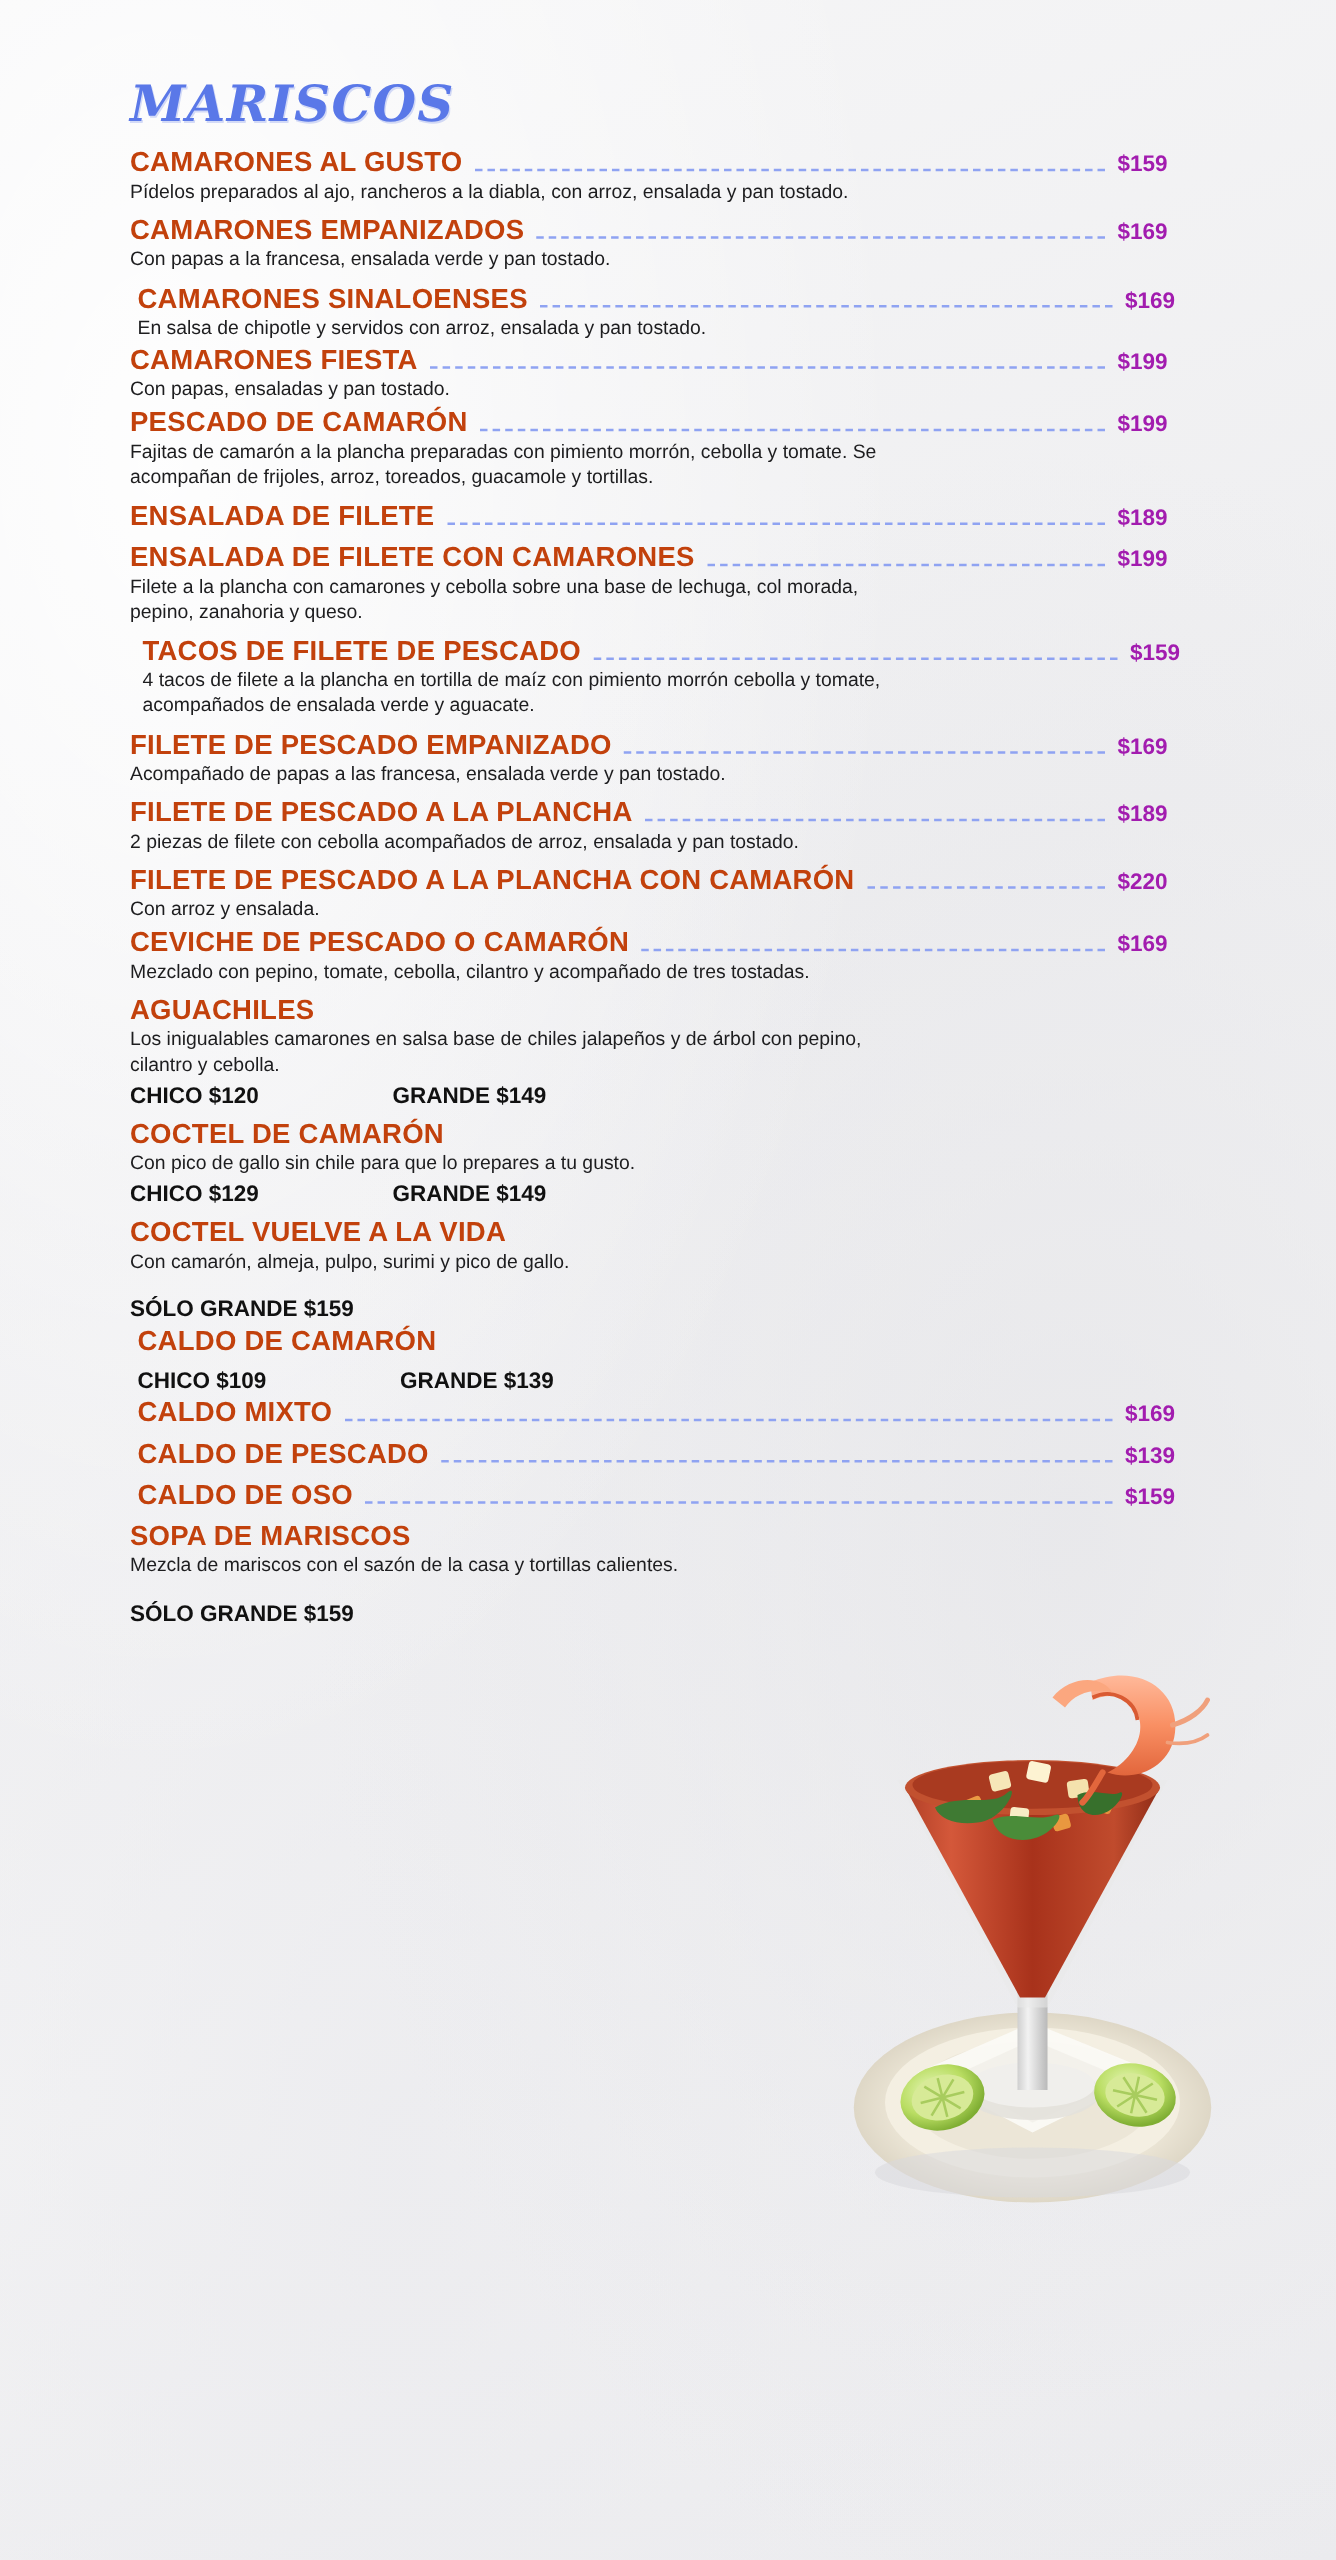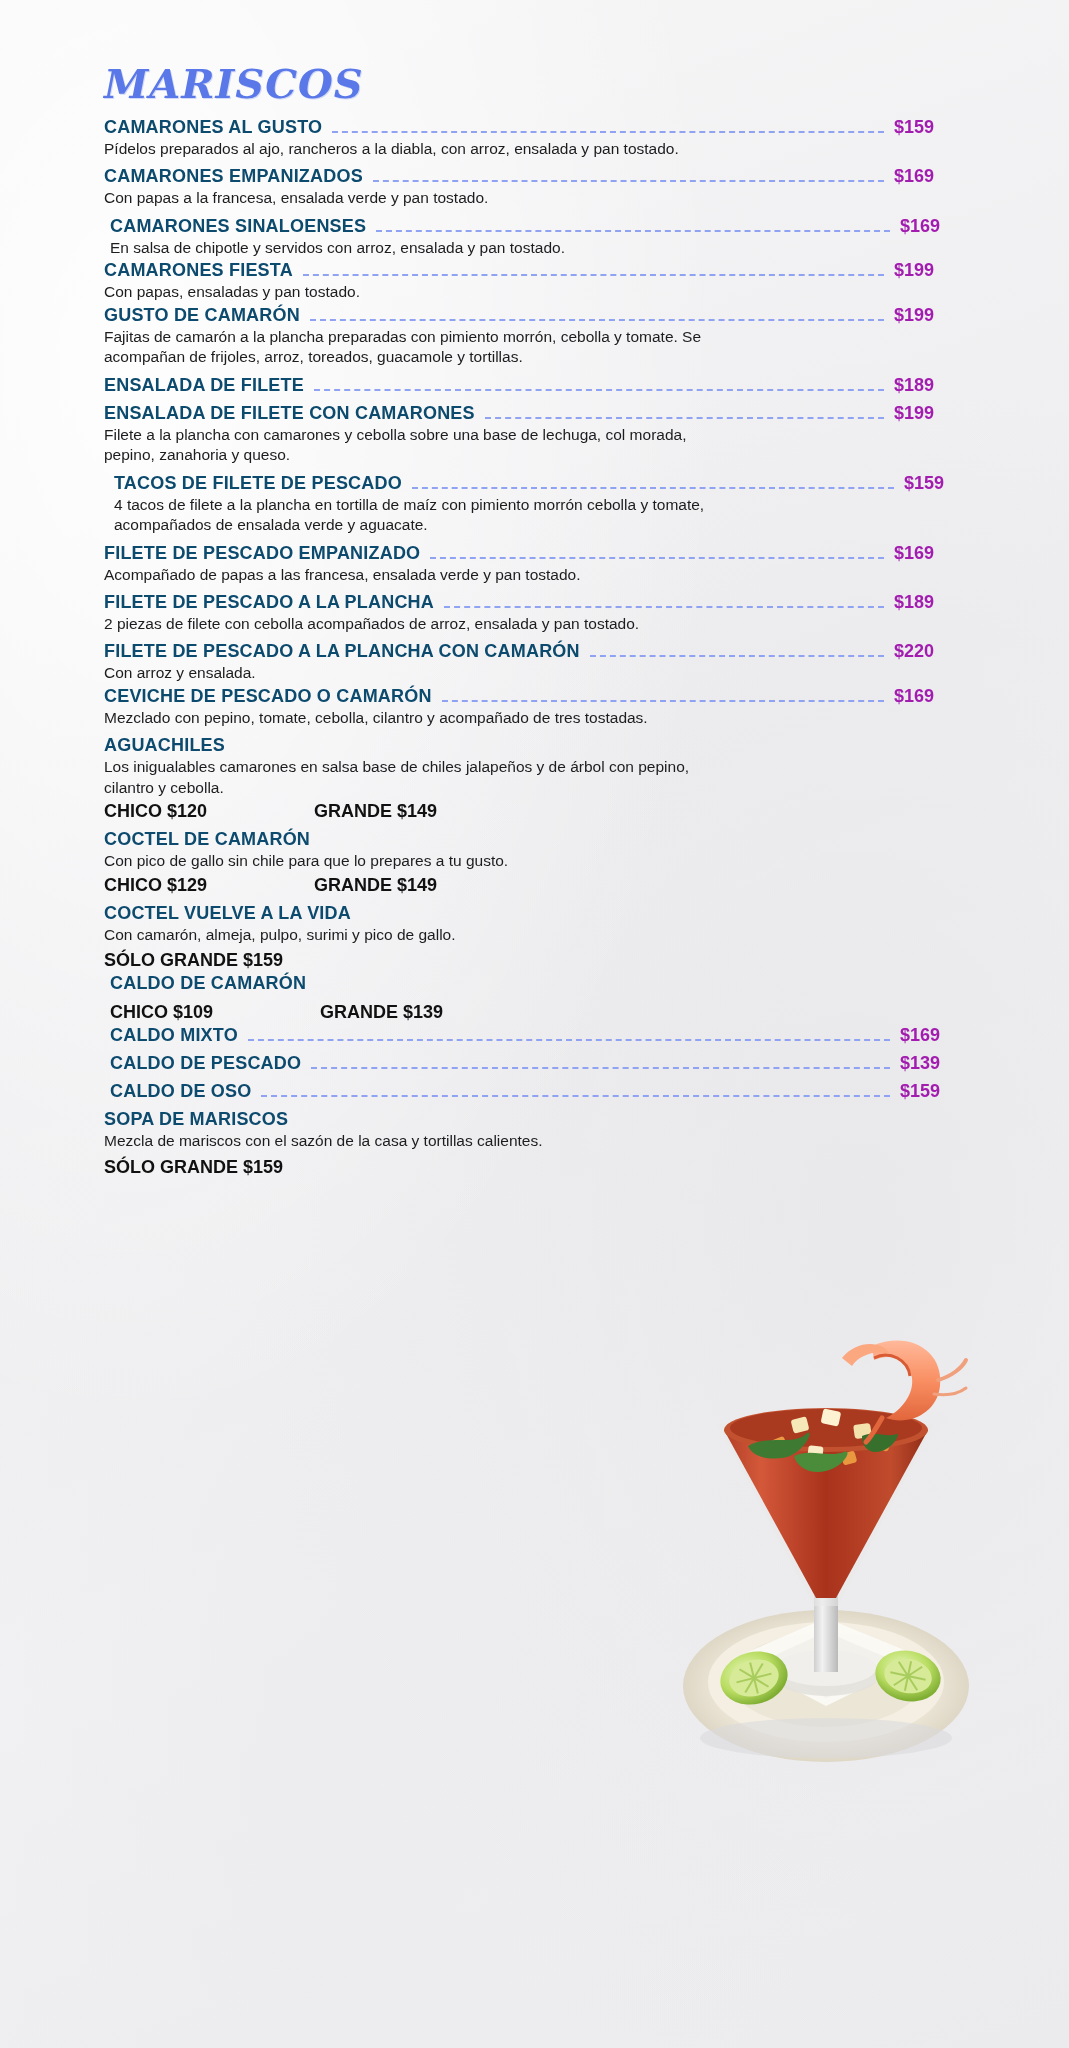--- a/index.html
+++ b/index.html
@@ -49,23 +49,23 @@
   }
   .item {
     margin-bottom: 2px;
   }
   .item-head {
     display: flex;
     align-items: baseline;
     width: 100%;
   }
   .item-name {
-    color: #0c4a6e;
-    font-weight: bold;
-    font-size: 18px;
+    color: #c2410c;
+    font-weight: bold;
+    font-size: 22px;
     letter-spacing: .2px;
     white-space: nowrap;
   }
   .leader {
     flex: 1 1 auto;
     height: 1px;
     margin: 0 10px 5px 10px;
     border-bottom: 2px dashed #8fa3f2;
     min-width: 18px;
   }
@@ -88,21 +88,21 @@
     font-size: 18px;
     margin-top: 3px;
     display: flex;
     gap: 60px;
   }
   .sizes .s-one { min-width: 150px; }
   .solo {
     color: #111;
     font-weight: bold;
     font-size: 18px;
-    margin-top: 5px;
+    margin-top: 17px;
   }
   .indent-1 { padding-left: 6px; }
   .indent-2 { padding-left: 10px; }
   .gap-s { margin-top: 7px; }
   .gap-m { margin-top: 0; }
   .gap-l { margin-top: 2px; }
   .no-desc .item-head { margin-bottom: 0; }
   .w-830 { width: 830px; }
 
   
@@ -157,21 +157,21 @@
       <div class="item-head">
         <span class="item-name">CAMARONES FIESTA</span>
         <span class="leader"></span>
         <span class="item-price">$199</span>
       </div>
       <p class="item-desc">Con papas, ensaladas y pan tostado.</p>
     </div>
 
     <div class="item w-830">
       <div class="item-head">
-        <span class="item-name">GUSTO DE CAMARÓN</span>
+        <span class="item-name">PESCADO DE CAMARÓN</span>
         <span class="leader"></span>
         <span class="item-price">$199</span>
       </div>
       <p class="item-desc">Fajitas de camarón a la plancha preparadas con pimiento morrón, cebolla y tomate. Se acompañan de frijoles, arroz, toreados, guacamole y tortillas.</p>
     </div>
 
     <div class="item w-830 gap-s">
       <div class="item-head">
         <span class="item-name">ENSALADA DE FILETE</span>
         <span class="leader"></span>

